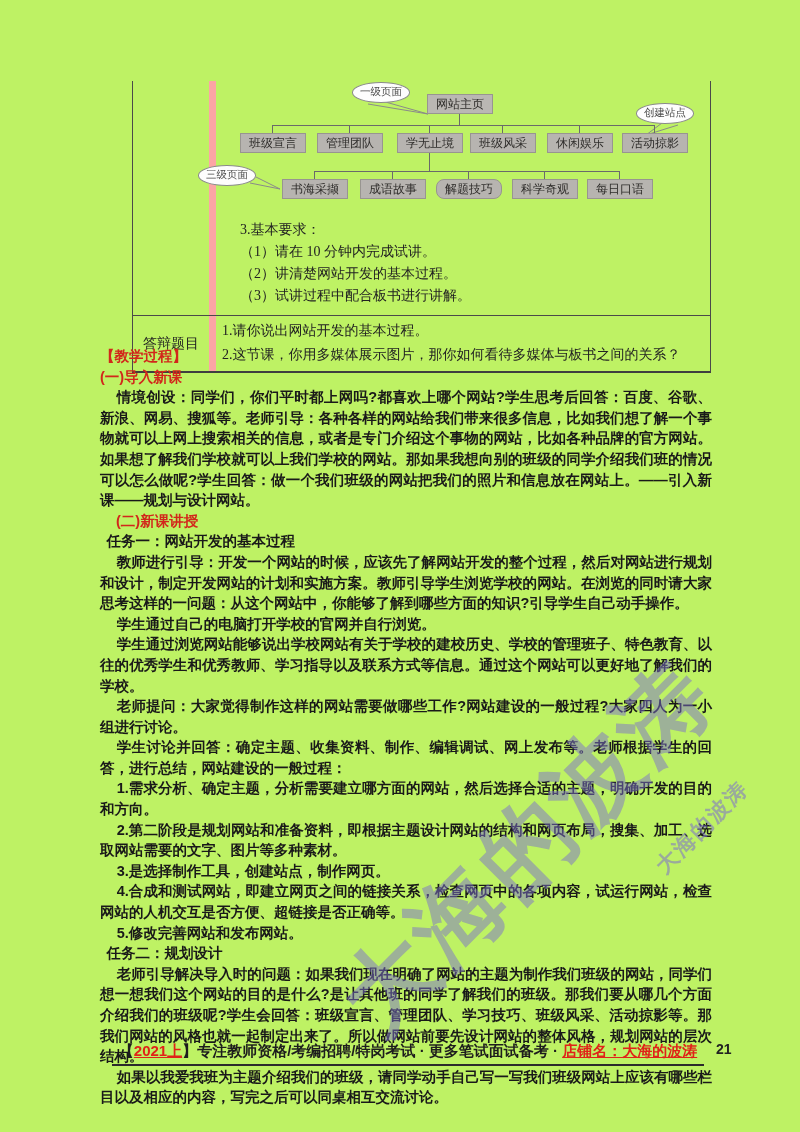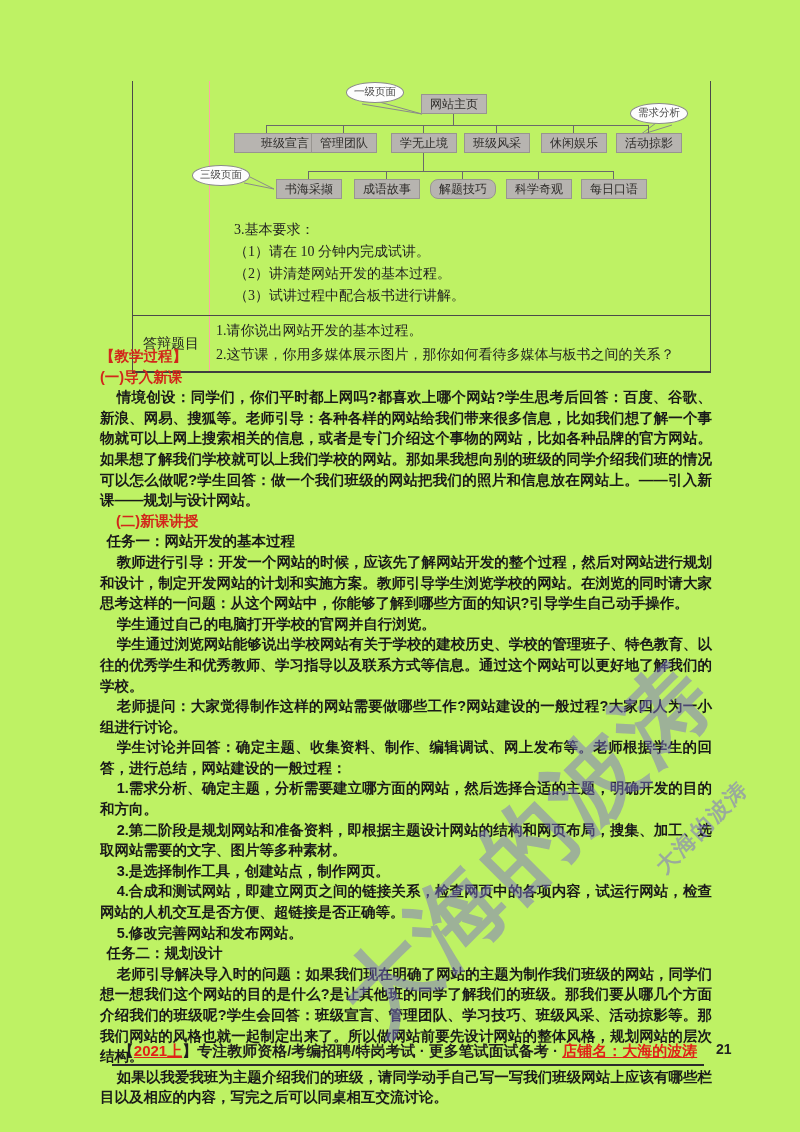--- a/index.html
+++ b/index.html
@@ -5,21 +5,21 @@
   html,body{margin:0;padding:0;background:#e8e8e8;}
   #page{position:relative;width:800px;height:1132px;background:#bef264;overflow:hidden;
         font-family:"Liberation Sans",sans-serif;color:#1c1c1c;}
 
   
   .doc-table{position:absolute;left:132px;top:81px;width:577px;
              border-left:1px solid #4a4a4a;border-right:1px solid #4a4a4a;border-bottom:2px solid #3f3f3f;
              font-family:"Liberation Serif",serif;}
   .trow{display:flex;}
   .trow.r2{border-top:1px solid #4a4a4a;}
-  .tcell-label{width:76px;border-right:1px solid #fca5a5;display:flex;align-items:center;justify-content:center;
+  .tcell-label{width:76px;border-right:7px solid #fca5a5;display:flex;align-items:center;justify-content:center;
                font-size:14px;color:#222;flex:none;}
   .tcell-content{flex:1;min-width:0;}
   .r1 .tcell-content{padding-bottom:8px;}
   .req-block{padding-left:24px;margin-top:4px;}
   .req-line{font-size:14px;line-height:22px;color:#222;}
   .defense-block{padding:3px 6px 4px 6px;}
   .defense-line{font-size:14px;line-height:24px;color:#222;}
 
   
   #diagram{position:relative;height:134px;overflow:visible;font-family:"Liberation Serif",serif;}
@@ -65,28 +65,28 @@
       <div class="tcell-label"></div>
       <div class="tcell-content">
 
         <div id="diagram">
           <svg id="tails" width="498" height="134">
             <polyline points="166,20 212,33 152,23" fill="none" stroke="#8a8a8a" stroke-width="1"></polyline>
             <polyline points="446,42 430,54 462,44" fill="none" stroke="#8a8a8a" stroke-width="1"></polyline>
             <polyline points="34,102 64,108 40,96" fill="none" stroke="#8a8a8a" stroke-width="1"></polyline>
           </svg>
           <div class="callout" style="left:136px;top:1px;">一级页面</div>
-          <div class="callout" style="left:420px;top:22px;">需求分析</div>
+          <div class="callout" style="left:420px;top:22px;">创建站点</div>
           <div class="callout" style="left:-18px;top:84px;">三级页面</div>
 
         <div class="dbox root" style="left: 211px; top: 13px;">网站主页</div>
             <div class="vline" style="left: 243px; top: 33px; height: 11px;"></div>
             <div class="hline" style="left: 56px; top: 44px; width: 382px;"></div>
             <div class="vline" style="left: 56px; top: 44px; height: 8px;"></div>
-            <div class="dbox" style="left: 24px; top: 52px; padding-left: 18px;">班级宣言</div>
+            <div class="dbox" style="left: 24px; top: 52px;">班级宣言</div>
             <div class="vline" style="left: 133px; top: 44px; height: 8px;"></div>
             <div class="dbox" style="left: 101px; top: 52px;">管理团队</div>
             <div class="vline" style="left: 213px; top: 44px; height: 8px;"></div>
             <div class="dbox" style="left: 181px; top: 52px;">学无止境</div>
             <div class="vline" style="left: 286px; top: 44px; height: 8px;"></div>
             <div class="dbox" style="left: 254px; top: 52px;">班级风采</div>
             <div class="vline" style="left: 363px; top: 44px; height: 8px;"></div>
             <div class="dbox" style="left: 331px; top: 52px;">休闲娱乐</div>
             <div class="vline" style="left: 438px; top: 44px; height: 8px;"></div>
             <div class="dbox" style="left: 406px; top: 52px;">活动掠影</div>

